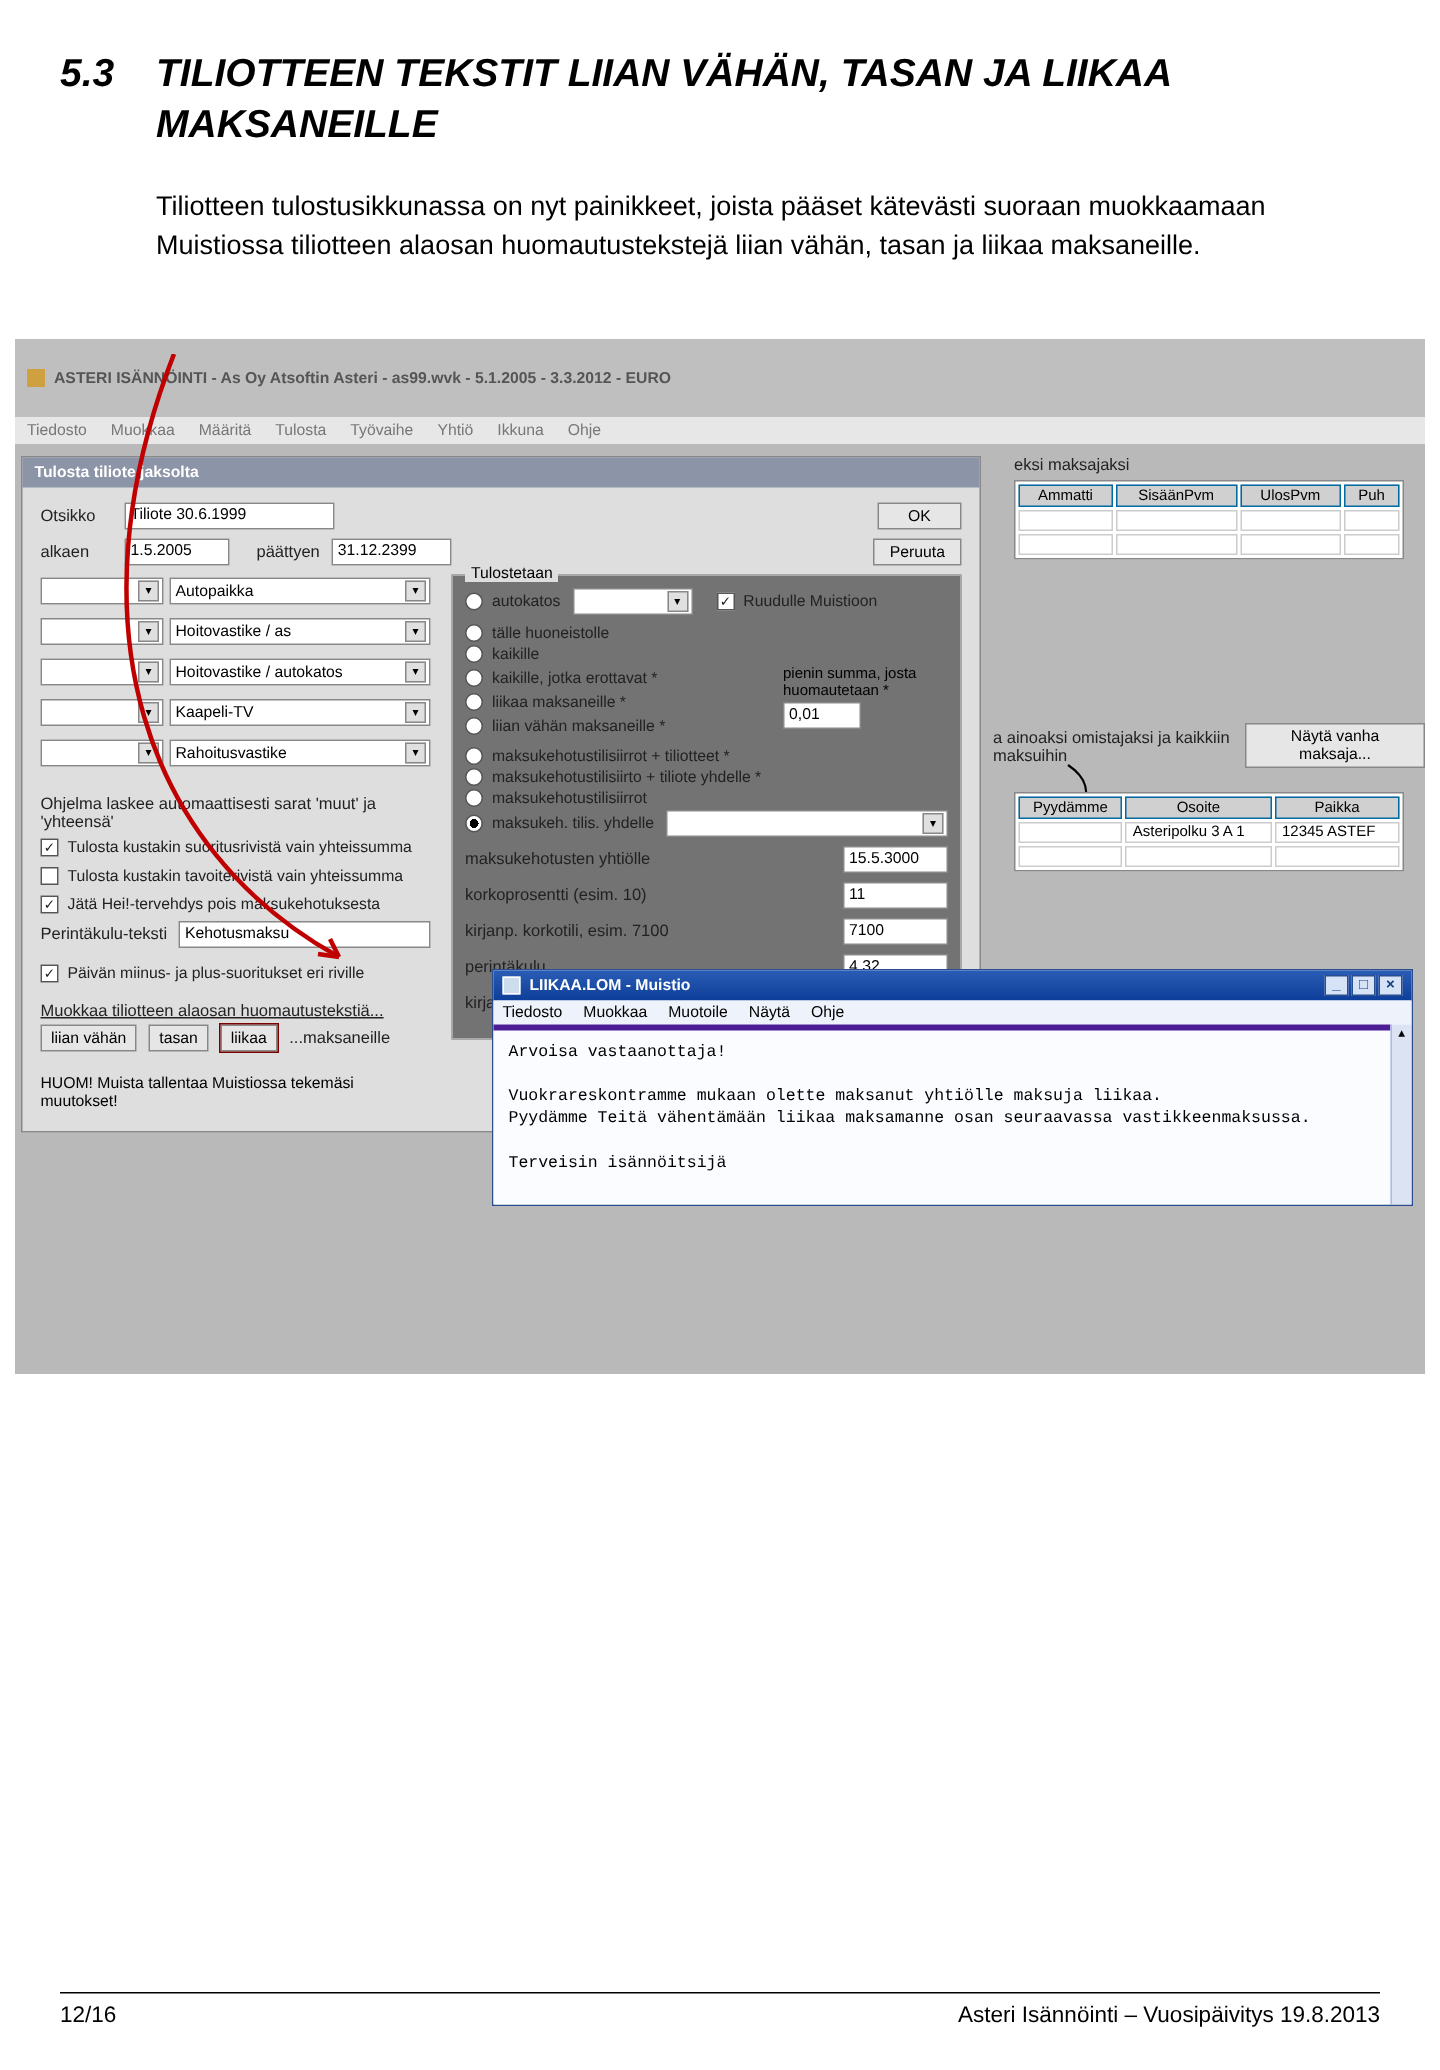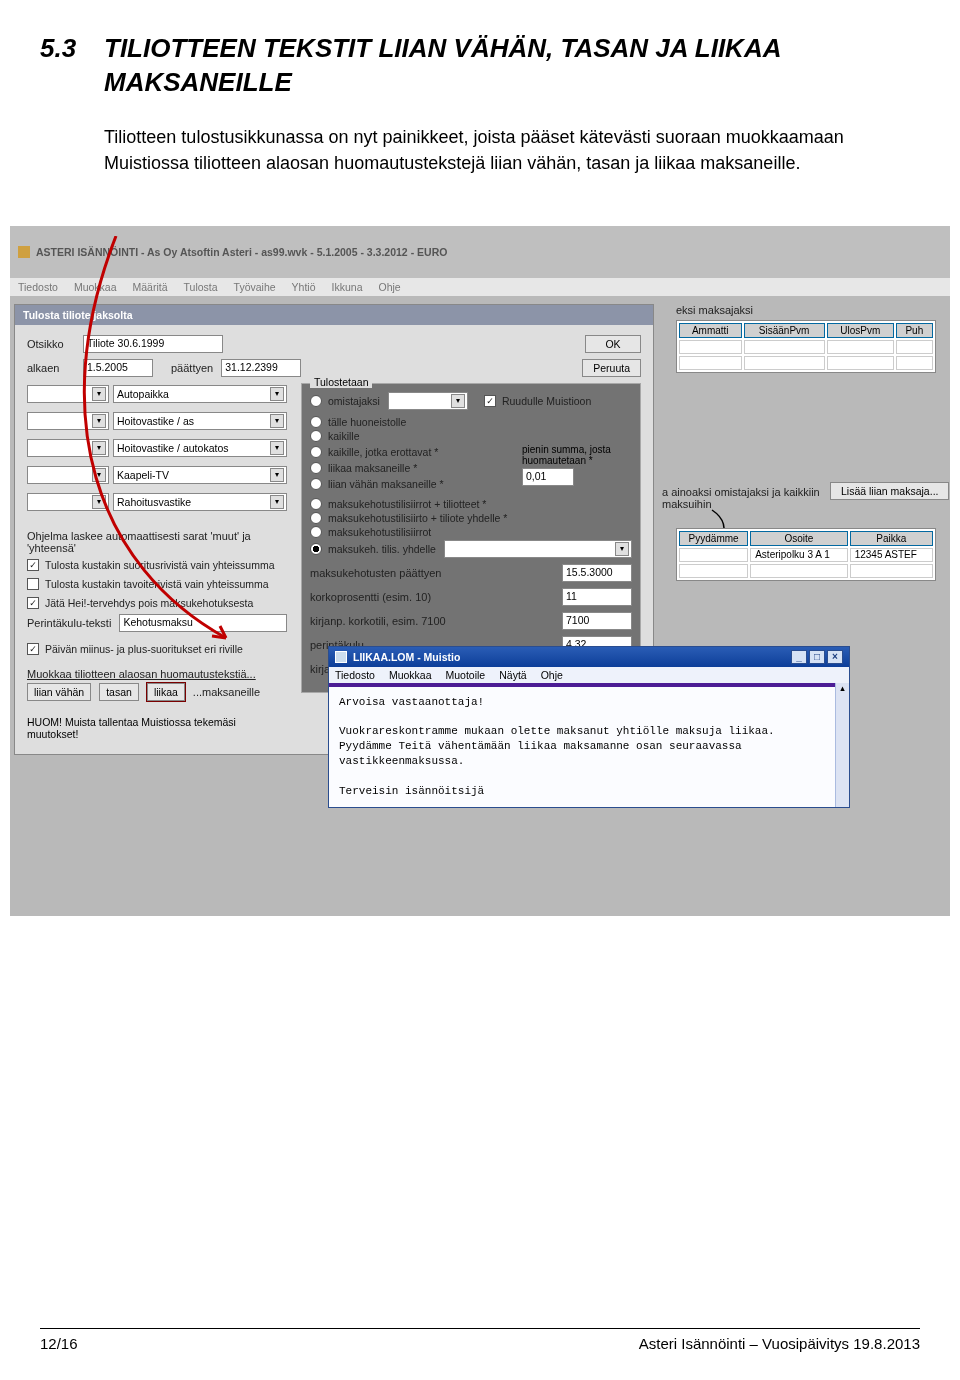--- a/index.html
+++ b/index.html
@@ -126,21 +126,21 @@
     font-size:10px;
   }
   .tbl thead th {
     background:#d0d0d0; border:1px solid #0369a1; padding:1px 4px; font-weight:normal;
   }
   .tbl td { border:1px solid #ccc; height:14px; padding:0 4px; }
   .rightbtn { position:absolute; top:186px; left:820px; }
 
   
   .notepad {
-    position:absolute; top:350px; left:318px; width:522px;
+    position:absolute; top:350px; left:318px; width:614px;
     background:#fff; border:1px solid #2a4d8f;
   }
   .notepad .np-title {
     background: linear-gradient(#2a5db5, #0d3e99);
     color:#fff; padding:3px 6px; font-weight:bold; display:flex;
     justify-content:space-between; align-items:center;
   }
   .notepad .winbtns { display:flex; gap:2px; }
   .notepad .winbtns span {
     width:16px; height:14px; background:#d6e2f5; border:1px solid #2a4d8f;
@@ -327,21 +327,21 @@
             </div>
             <div class="huom">HUOM! Muista tallentaa Muistiossa tekemäsi muutokset!</div>
           </div>
 
           <div class="col" style="flex:1;">
             <div class="group">
               <span class="legend">Tulostetaan</span>
 
               <div class="row">
                 <div class="radio">
-                    <span>omistajaksi</span>
+                    <span>autokatos</span>
                   </div>
                 <div class="combo" style="width:80px;">
                     <span></span>
                     <span class="arrow">▾</span>
                   </div>
                 <div class="check sel" style="margin-left:8px;">
                     <span>Ruudulle Muistioon</span>
                   </div>
               </div>
               <div class="radio">
@@ -388,21 +388,21 @@
                     <span class="arrow">▾</span>
                   </div>
               </div>
 
               <svg class="black-arrow" viewBox="0 0 42 40">
                 <path d="M2 2 C 14 10, 18 20, 10 34" stroke="#000" stroke-width="1.5" fill="none"></path>
                 <path d="M10 34 l-5 -3 m5 3 l2 -6" stroke="#000" stroke-width="1.5" fill="none"></path>
               </svg>
 
               <div class="row" style="margin-top:6px;">
-                  <span class="lbl" style="flex:1">maksukehotusten päättyen</span>
+                  <span class="lbl" style="flex:1">maksukehotusten yhtiölle</span>
                   <span class="inp" style="width:70px">15.5.3000</span>
                 </div>
               <div class="row">
                   <span class="lbl" style="flex:1">korkoprosentti (esim. 10)</span>
                   <span class="inp" style="width:70px">11</span>
                 </div>
               <div class="row">
                   <span class="lbl" style="flex:1">kirjanp. korkotili, esim. 7100</span>
                   <span class="inp" style="width:70px">7100</span>
                 </div>
@@ -440,21 +440,21 @@
       <tr>
             <td></td>
             <td></td>
             <td></td>
             <td></td>
           </tr>
         </tbody>
     </table>
 
     <span class="lbl" style="position:absolute; top:190px; left:652px; width:170px;">a ainoaksi omistajaksi ja kaikkiin maksuihin</span>
-    <span class="btn rightbtn">Lisää liian maksaja...</span>
+    <span class="btn rightbtn">Näytä vanha maksaja...</span>
 
     <table class="tbl" style="top:232px; left:666px; width:260px;">
       <thead>
           <tr>
         <th>Pyydämme</th>
         <th>Osoite</th>
         <th>Paikka</th>
       </tr>
         </thead>
       <tbody>

